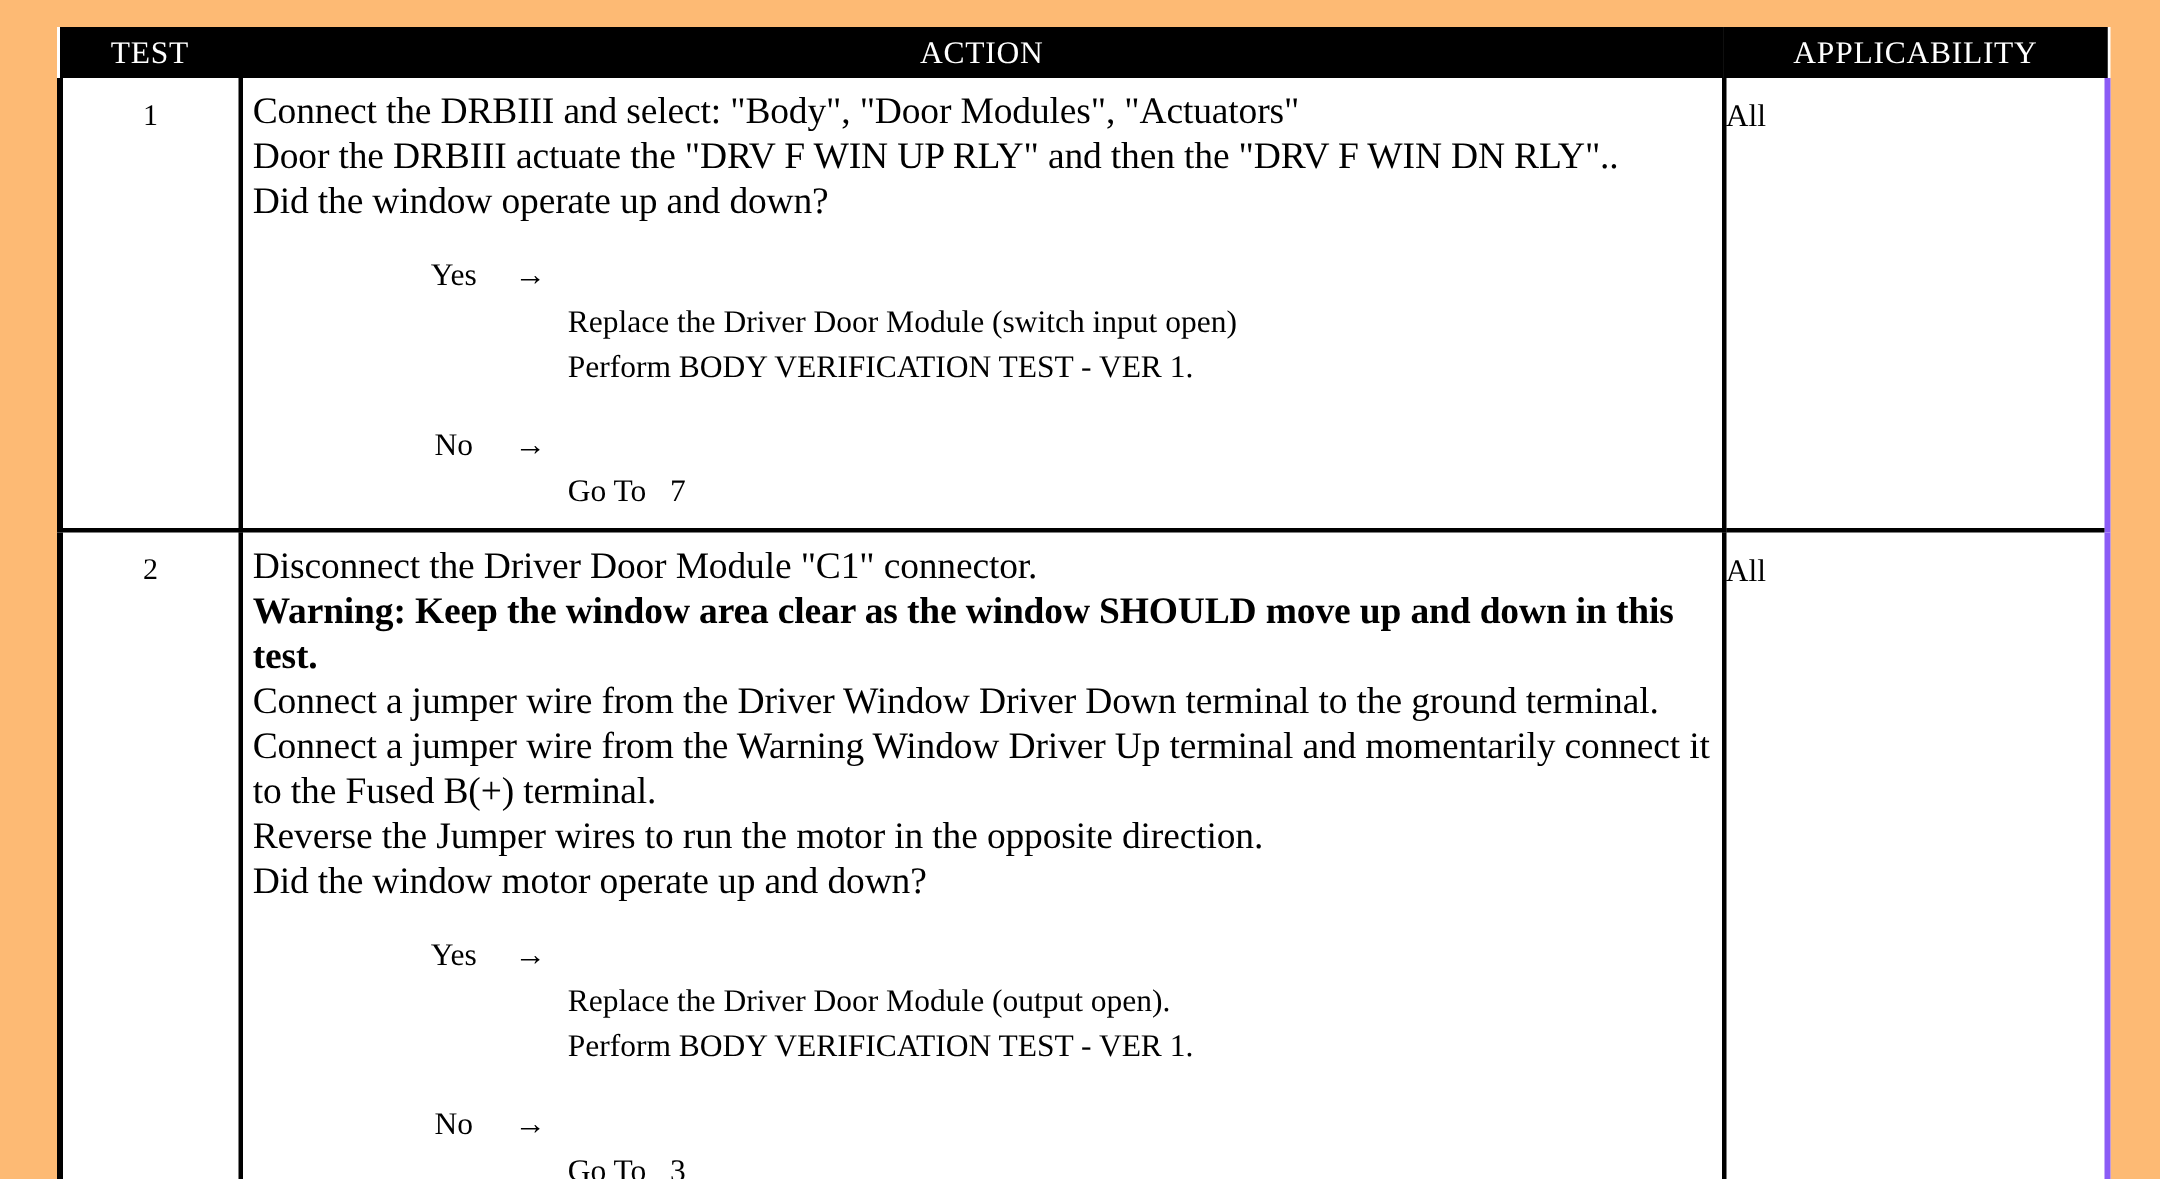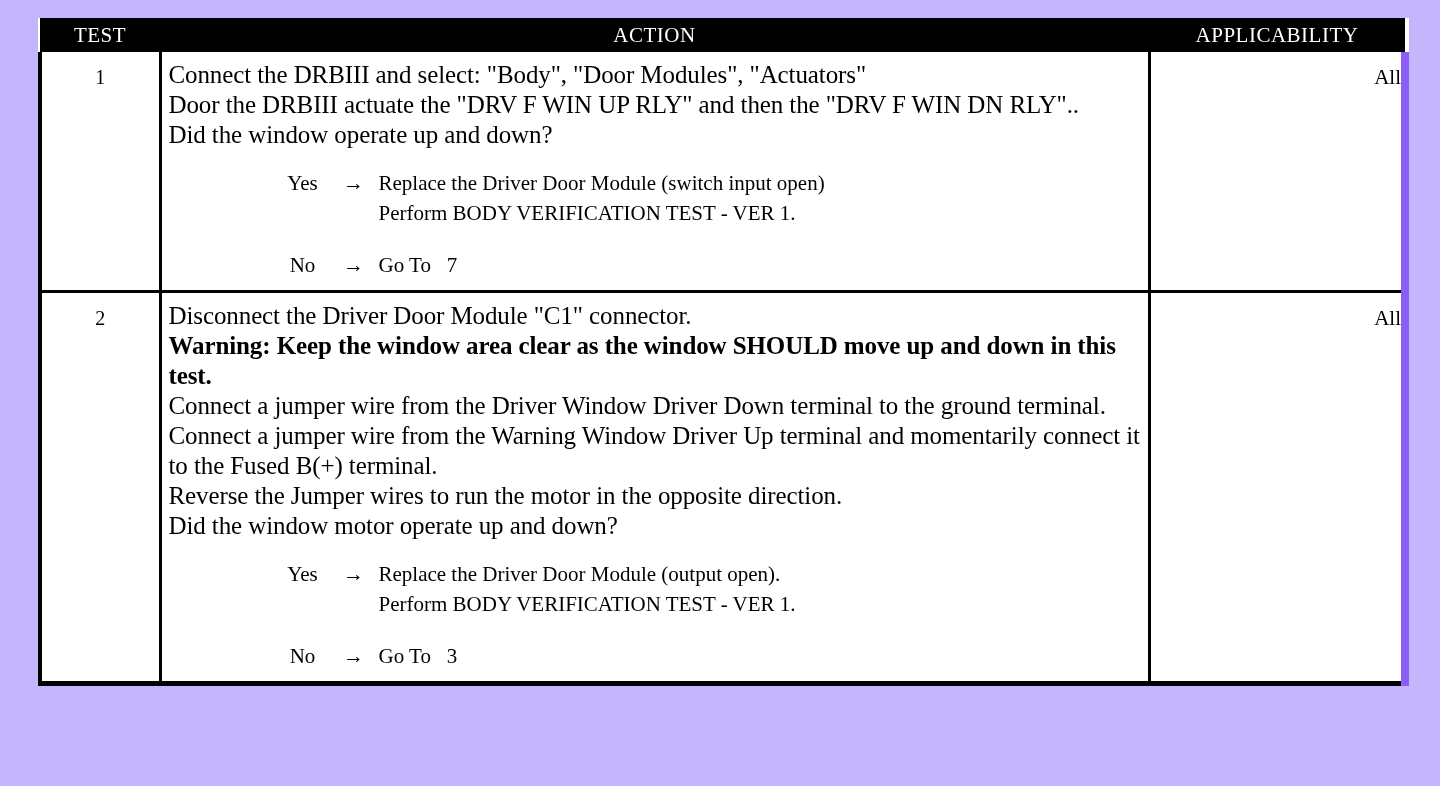--- a/index.html
+++ b/index.html
@@ -13,21 +13,21 @@
     height: 786px;
     font-family: "Liberation Serif", "DejaVu Serif", serif;
     color: #000000;
     overflow: hidden;
   }
 
   .page {
     position: relative;
     width: 1440px;
     height: 786px;
-    background: #c4b5fd;
+    background: #fdba74;
   }
 
   
   .diag-table {
     position: absolute;
     left: 38px;
     top: 18px;
     width: 1365px;
     border-collapse: collapse;
     table-layout: fixed;
@@ -80,22 +80,22 @@
     border-left: 4px solid #000000;
     text-align: center;
   }
   td.cell-action {
     border-left: 0;
     border-right: 3px solid #000000;
     text-align: left;
   }
   td.cell-appl {
     border-left: 0;
-    border-right: 8px solid #8b5cf6;
-    text-align: right;
+    border-right: 4px solid #8b5cf6;
+    text-align: left;
     font-family: Liberation Serif, serif;
   }
 
   .test-num {
     display: block;
     font-size: 20px;
     line-height: 30px;
     padding-top: 10px;
   }
   .appl-val {
@@ -142,20 +142,21 @@
   }
   .branch-arrow {
     width: 50px;
     flex: 0 0 50px;
     text-align: center;
     font-size: 21px;
     line-height: 30px;
   }
   .branch-texts {
     flex: 1 1 auto;
+    margin-top: 31px;
   }
   .branch-text {
     font-size: 21px;
     line-height: 30px;
     white-space: pre-wrap;
   }
   .goto-row .branch-texts {
     letter-spacing: 0;
   }
 </style>

